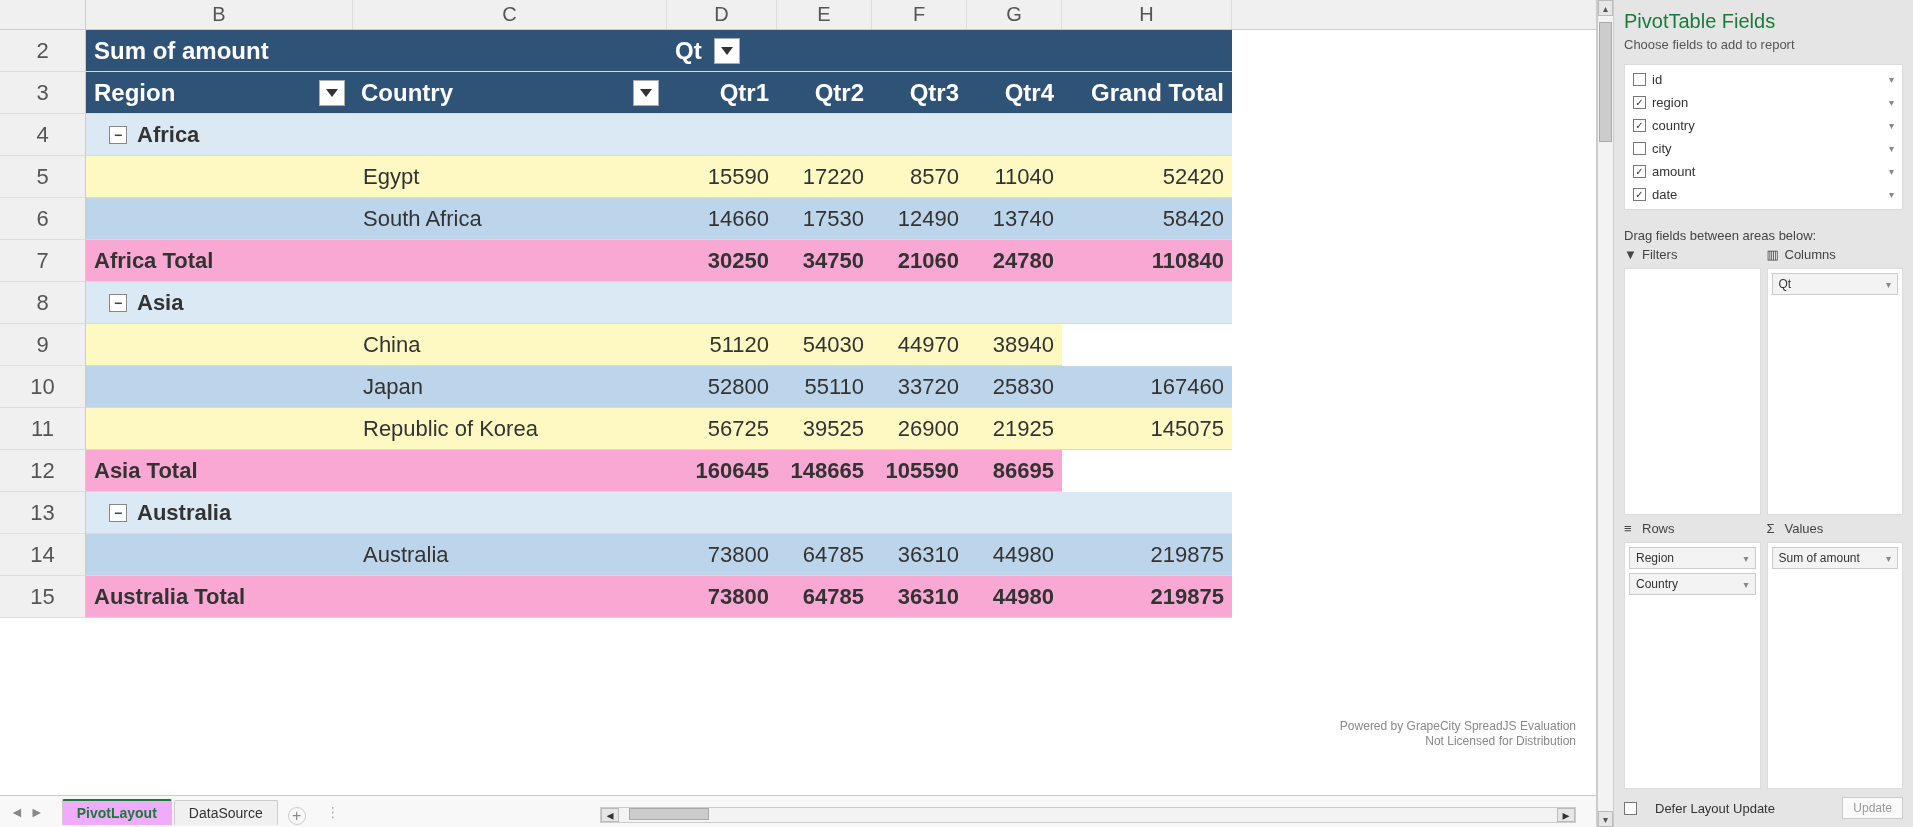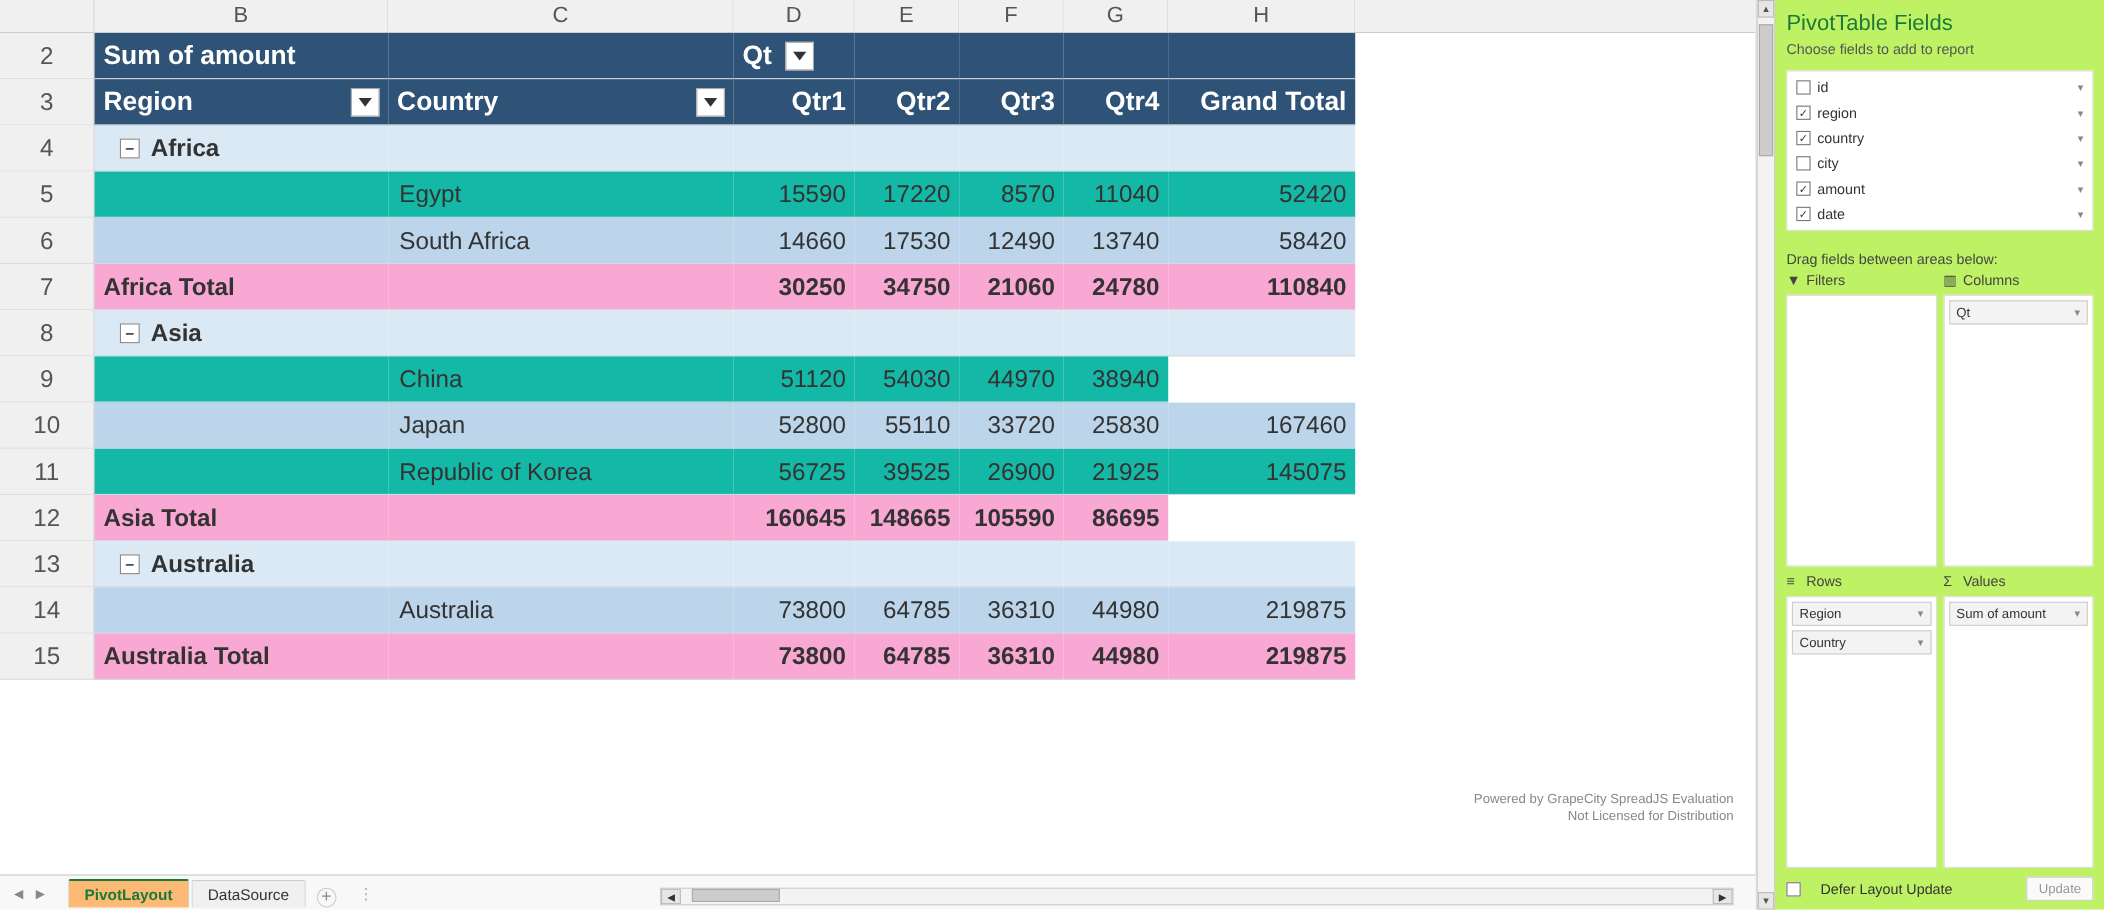--- a/index.html
+++ b/index.html
@@ -21,21 +21,21 @@
   .row { display:flex; height:42px; }
   .rownum { width:86px; display:flex; align-items:center; justify-content:center; font-size:22px; color:#555; background:#f0f0f0; border-right:1px solid #ccc; border-bottom:1px solid #ddd;}
   .cells { display:flex; flex:1 1 auto; }
   .c { display:flex; align-items:center; font-size:22px; padding:0 8px; border-bottom:1px solid #d0dbe5; }
   .cB{width:267px}.cC{width:314px}.cD{width:110px;justify-content:flex-end}.cE{width:95px;justify-content:flex-end}.cF{width:95px;justify-content:flex-end}.cG{width:95px;justify-content:flex-end}.cH{width:170px;justify-content:flex-end}
 
   
   .hdr2 .c { background:#2f5277; color:#fff; font-weight:bold; font-size:24px; }
   .hdr3 .c { background:#2f5277; color:#fff; font-weight:bold; font-size:24px; }
   .regionrow .c { background:#dbe9f4; font-weight:bold; }
-  .datarow .c { background:#14b8a6; }
+  .datarow .c { background:#fef9c3; }
   .datarow:nth-child(odd) .c { background:#bcd5ea; }
   .totalrow .c { background:#f9a8d4; font-weight:bold;text-align:center; }
   .cC, .cB { text-align:left; }
   .indent-region { padding-left:15px; display:flex; align-items:center; gap:10px; }
   .indent-country { padding-left:10px; }
 
   
   .expbox { width:18px; height:18px; border:1px solid #888; background:#fff; display:flex;align-items:center;justify-content:center; font-size:14px; color:#444; line-height:1; user-select:none;}
 
   
@@ -44,35 +44,35 @@
 
   
   .watermark{position:absolute;right:20px;bottom:45px;font-size:12px;color:#888;text-align:right;line-height:1.3;pointer-events:none}
 
   
   .bottom { height:32px; display:flex; align-items:center; border-top:1px solid #ccc; background:#f8f8f8; position:relative;}
   .tabnav{display:flex;gap:6px;padding:0 10px;color:#888}
   .tabnav span{cursor:default}
   .tabs{display:flex;gap:0;align-items:flex-end;margin-left:8px}
   .tab{padding:4px 14px;border:1px solid #ccc;border-bottom:none;background:#f0f0f0;color:#333;font-size:14px;border-radius:2px 2px 0 0;margin-right:2px}
-  .tab.active{background:#fdba74;color:#1a7a3a;font-weight:600;border-top:2px solid #1a7a3a}
+  .tab.active{background:#f0abfc;color:#1a7a3a;font-weight:600;border-top:2px solid #1a7a3a}
   .addtab{margin-left:8px;color:#888;font-size:16px;border:1px solid #ccc;border-radius:50%;width:18px;height:18px;display:flex;align-items:center;justify-content:center}
   .hscroll{position:absolute;bottom:4px;left:600px;right:20px;height:16px;border:1px solid #ccc;background:#f3f3f3;display:flex;align-items:center}
   .hscroll .btn{width:18px;height:14px;background:#e6e6e6;border:1px solid #bbb;display:flex;align-items:center;justify-content:center}
   .hscroll .track{flex:1;height:14px;position:relative}
   .hscroll .thumb{position:absolute;left:10px;width:80px;height:12px;top:0;background:#ccc;border:1px solid #aaa}
 
   
   .vscroll{width:16px;background:#f3f3f3;border-left:1px solid #ccc;display:flex;flex-direction:column}
   .vscroll .btn{height:16px;background:#e6e6e6;border:1px solid #bbb;display:flex;align-items:center;justify-content:center;font-size:10px;color:#555}
   .vscroll .track{flex:1;position:relative}
   .vscroll .thumb{position:absolute;top:6px;left:1px;right:1px;height:120px;background:#ccc;border:1px solid #aaa}
 
   
-  .panel { width:300px; flex:0 0 300px; background:#bef264; border-left:1px solid #ccc; display:flex; flex-direction:column; padding:8px 10px; font-size:13px;}
+  .panel { width:300px; flex:0 0 300px; background:#e5e5e5; border-left:1px solid #ccc; display:flex; flex-direction:column; padding:8px 10px; font-size:13px;}
   .panel-title{color:#1a7a3a;font-size:20px;margin:2px 0 4px 0}
   .panel-sub{color:#555;margin-bottom:12px}
   .fieldlist{border:1px solid #dcdcdc;background:#fff;padding:4px 0;display:flex;flex-direction:column;gap:2px;margin-bottom:10px;flex:0 0 auto}
   .field{display:flex;align-items:center;gap:6px;padding:3px 8px;justify-content:space-between}
   .field .left{display:flex;align-items:center;gap:6px}
   .chk{width:13px;height:13px;border:1px solid #777;background:#fff;display:flex;align-items:center;justify-content:center;font-size:10px;color:#333}
   .chk.checked::after{content:"✓"}
   .chev{color:#888;font-size:10px}
   .areas-hdr{margin:8px 0 4px 0;color:#444}
   .areas{display:grid;grid-template-columns:1fr 1fr;grid-template-rows:auto 1fr auto 1fr;gap:6px;flex:1 1 auto}

